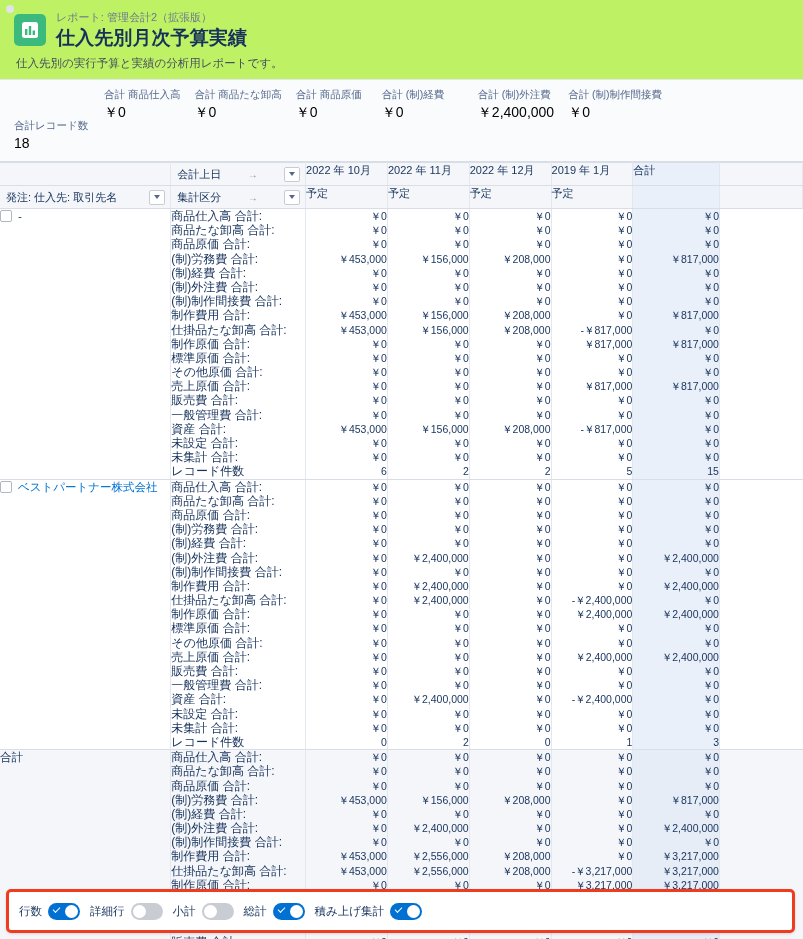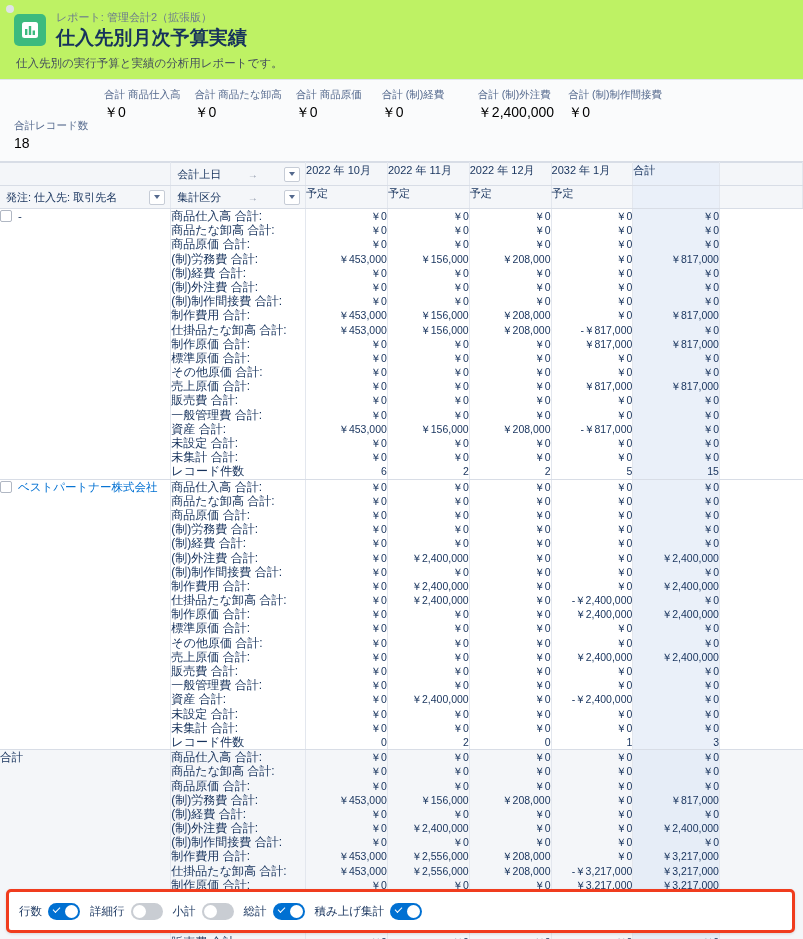--- a/index.html
+++ b/index.html
@@ -353,21 +353,21 @@
               <span class="lbl">会計上日</span>
               <span class="arrow-right">→</span>
               <span class="dd-btn">
                   <span class="caret"></span>
                 </span>
             </div>
           </td>
           <td class="hdr-month">2022 年 10月</td>
           <td class="hdr-month">2022 年 11月</td>
           <td class="hdr-month">2022 年 12月</td>
-          <td class="hdr-month">2032 年 1月</td>
+          <td class="hdr-month">2019 年 1月</td>
           <td class="hdr-month hdr-total-col">合計</td>
           <td></td>
         </tr>
         <tr class="hdr-row2">
           <td>
             <div class="hdr-cell-inner">
               <span class="lbl">発注: 仕入先: 取引先名</span>
               <span class="dd-btn">
                   <span class="caret"></span>
                 </span>

